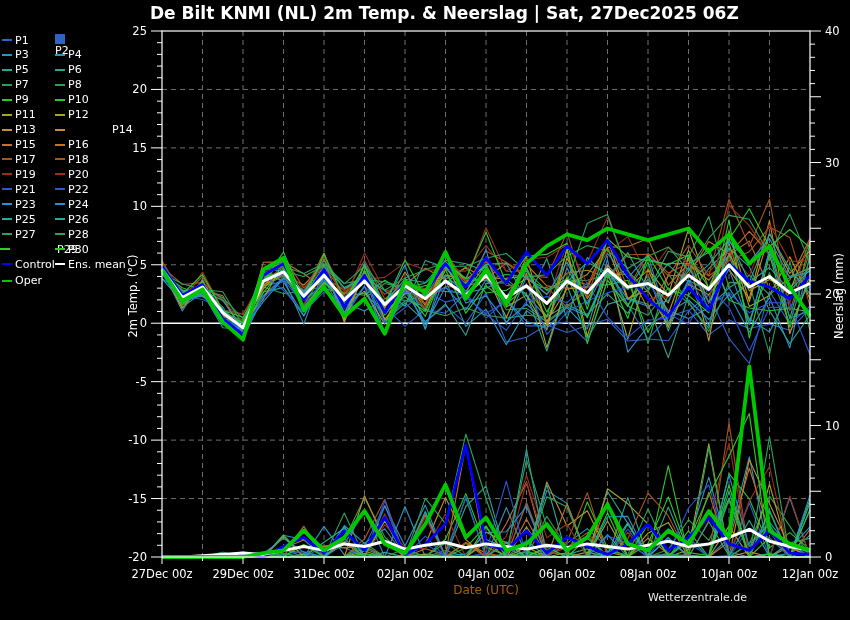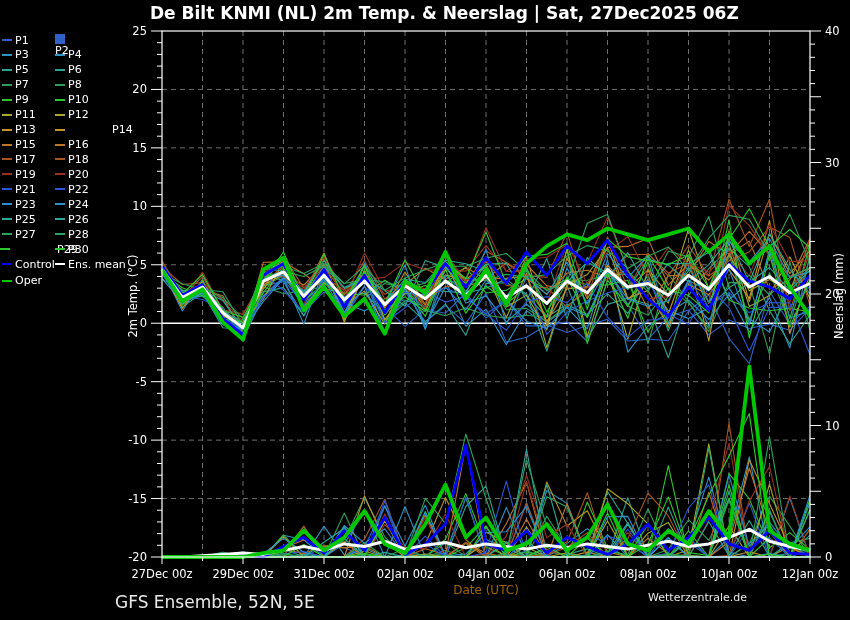--- a/index.html
+++ b/index.html
@@ -243,21 +243,20 @@
       <text x="567" y="578" fill="#ffffff" text-anchor="middle" font-size="11.5" font-family="&quot;DejaVu Sans&quot;,&quot;Liberation Sans&quot;,sans-serif">06Jan 00z</text>
       <text x="648" y="578" fill="#ffffff" text-anchor="middle" font-size="11.5" font-family="&quot;DejaVu Sans&quot;,&quot;Liberation Sans&quot;,sans-serif">08Jan 00z</text>
       <text x="729" y="578" fill="#ffffff" text-anchor="middle" font-size="11.5" font-family="&quot;DejaVu Sans&quot;,&quot;Liberation Sans&quot;,sans-serif">10Jan 00z</text>
       <text x="810" y="578" fill="#ffffff" text-anchor="middle" font-size="11.5" font-family="&quot;DejaVu Sans&quot;,&quot;Liberation Sans&quot;,sans-serif">12Jan 00z</text>
     </svg>
 
 <div class="title">De Bilt KNMI  (NL)  2m Temp. &amp; Neerslag | Sat, 27Dec2025 06Z</div>
 <div class="yl-left">2m Temp. (°C)</div>
 <div class="yl-right">Neerslag (mm)</div>
 <div class="xlabel">Date (UTC)</div>
-<div class="footer-left">GFS Ensemble, 52N, 5E</div>
 <div class="footer-right">Wetterzentrale.de</div>
 <div id="legend">
       <div class="lg" style="left: 2px; top: 33.5px;">
         <span class="sw" style="background: rgb(46, 98, 200);"></span>
         <span class="lb">P1</span>
       </div>
       <div class="lg" style="left: 55px; top: 33.5px; flex-direction: column;">
         <span class="sw" style="background: rgb(46, 98, 200);"></span>
         <span class="lb">P2</span>
       </div>

